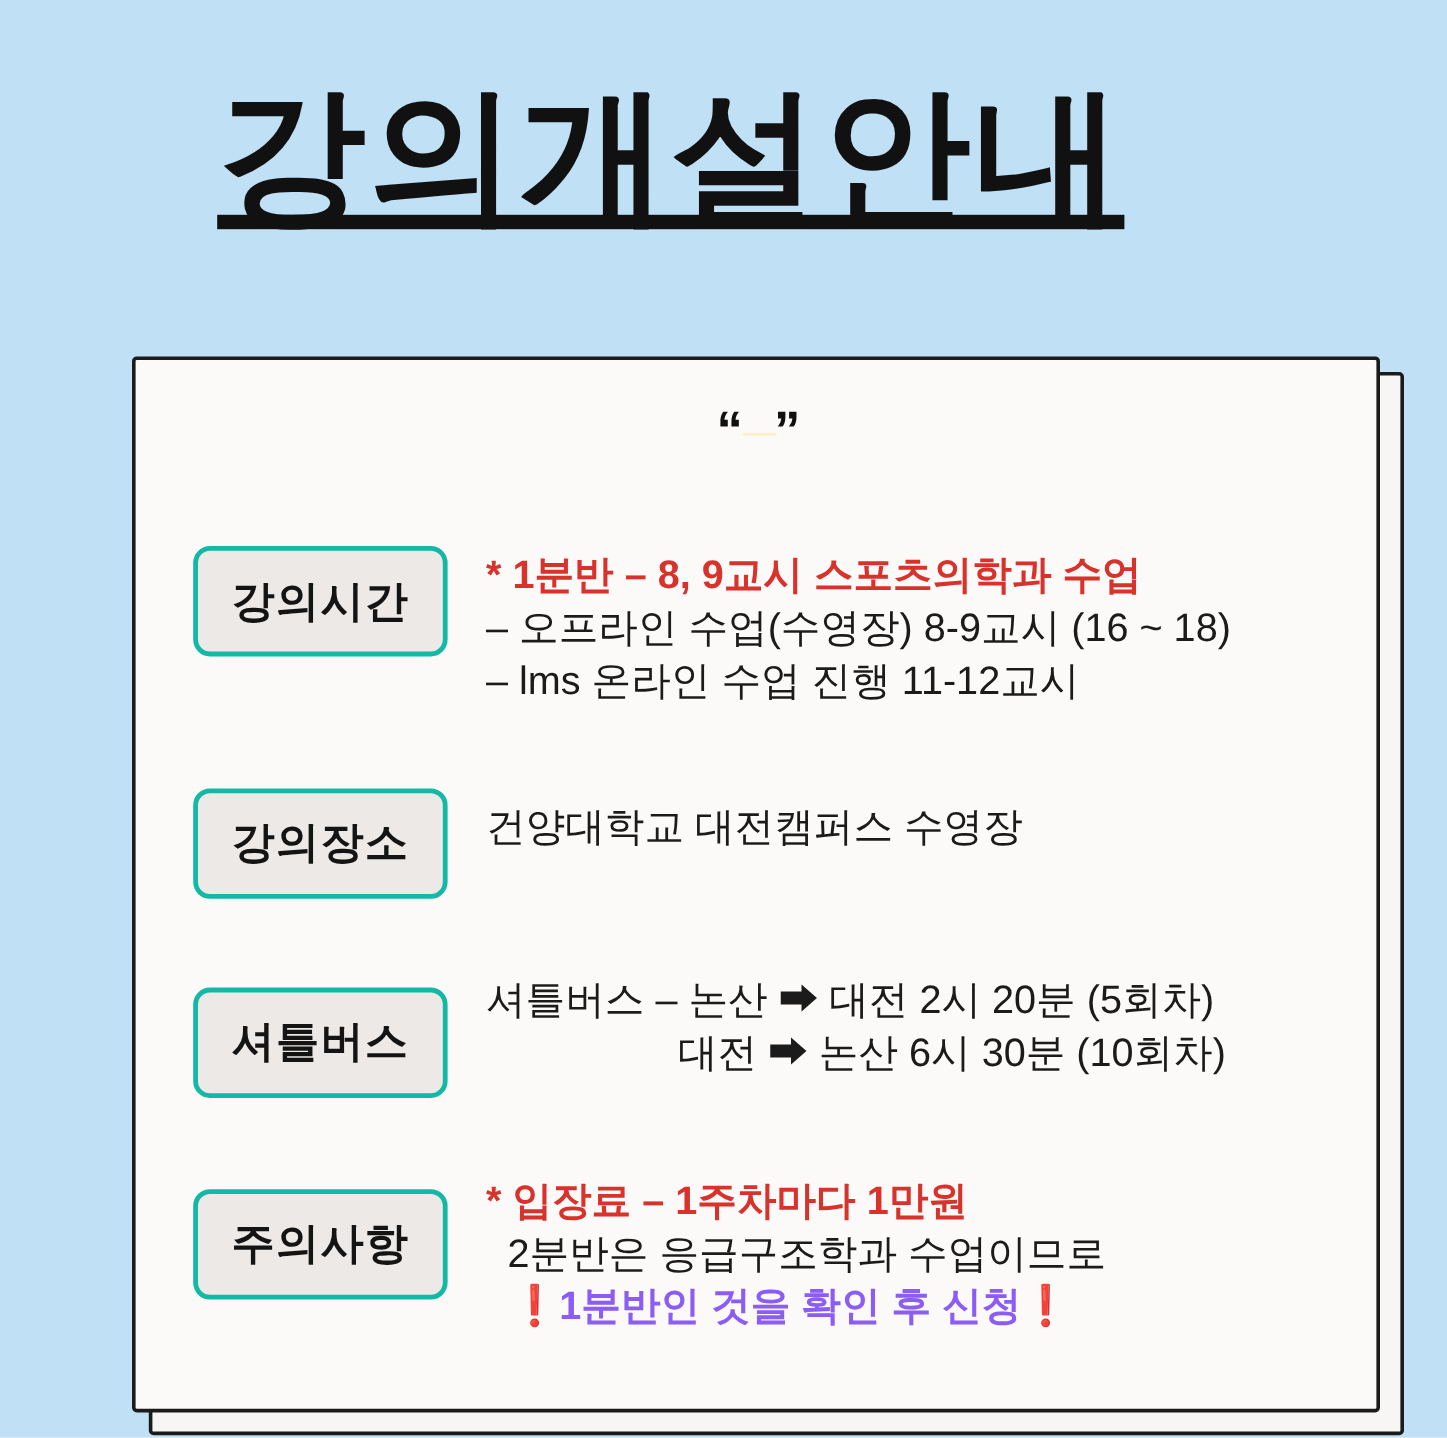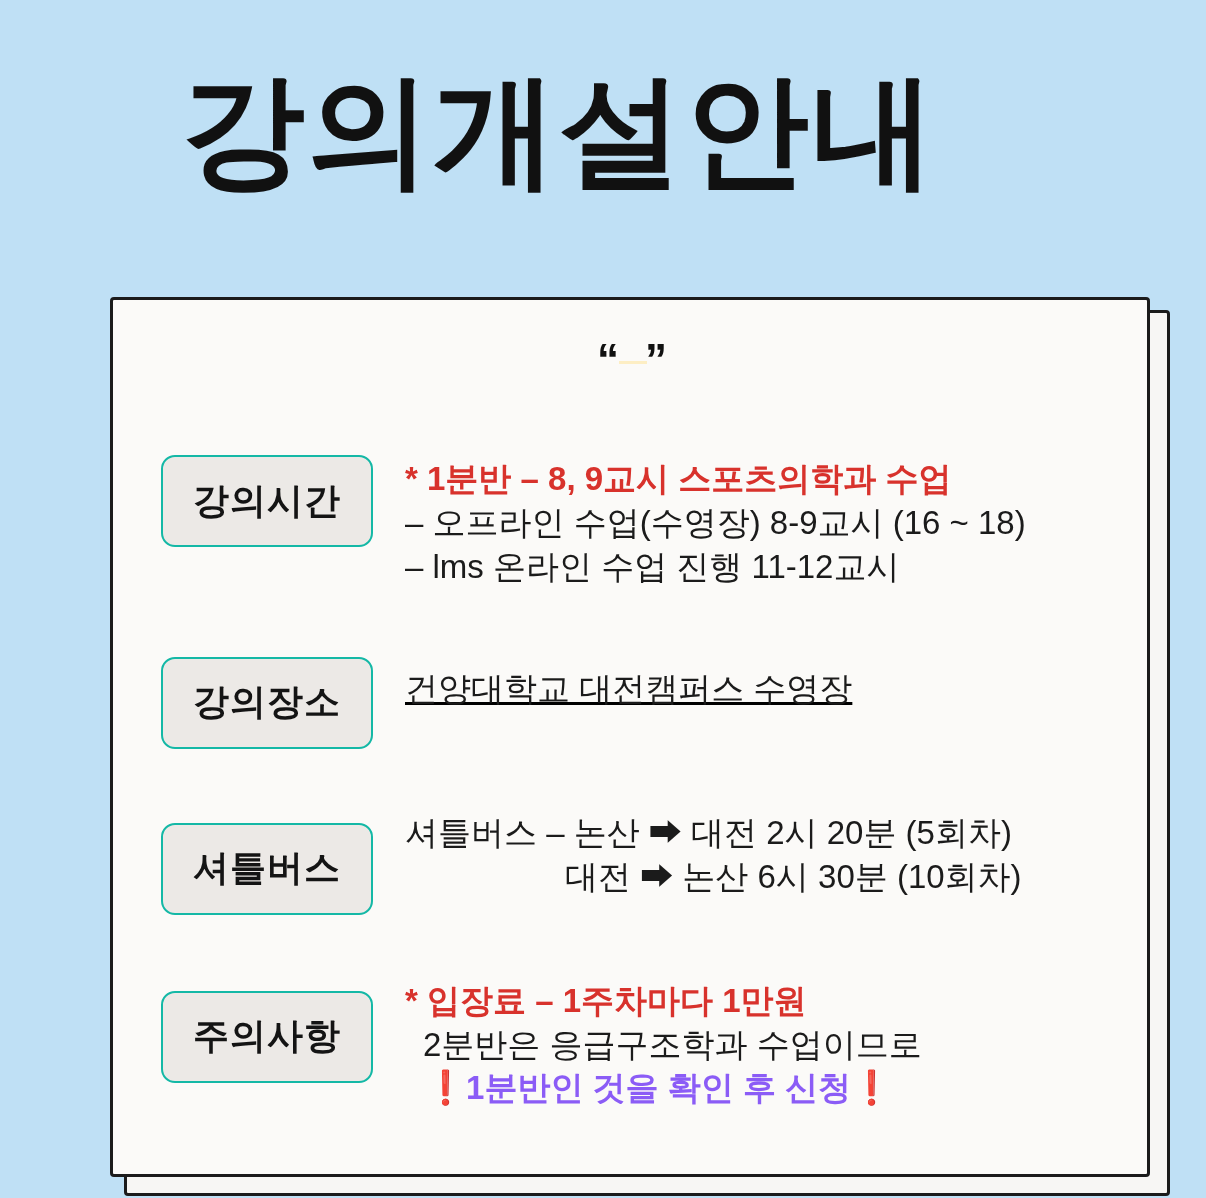--- a/index.html
+++ b/index.html
@@ -27,20 +27,21 @@
     top: 62px;
     left: 0;
     width: 1118px;
     text-align: center;
     font-size: 124px;
     font-weight: 800;
     letter-spacing: 2px;
     color: #111111;
     line-height: 1.1;
     white-space: nowrap;
+    text-decoration: underline;
   }
 
   
   .card-shadow {
     position: absolute;
     left: 124px;
     top: 310px;
     width: 1040px;
     height: 880px;
     background: #f7f6f4;
@@ -101,21 +102,21 @@
     display: flex;
     align-items: flex-start;
     padding-left: 48px;
   }
 
   .tag {
     flex: 0 0 auto;
     width: 212px;
     height: 92px;
     background: #ece9e6;
-    border: 2px solid #14b8a6;
+    border: 4px solid #14b8a6;
     border-radius: 14px;
     box-sizing: border-box;
     display: flex;
     align-items: center;
     justify-content: center;
     font-size: 36px;
     font-weight: 700;
     color: #141414;
     letter-spacing: 1px;
   }
@@ -142,21 +143,21 @@
   }
   .line.center-ish {
     padding-left: 18px;
   }
 
   .row-time   { margin-top: 0px; }
   .row-place  { margin-top: 56px; }
   .row-bus    { margin-top: 62px; }
   .row-note   { margin-top: 64px; }
 
-  .row-place .row-body { padding-top: 22px; text-decoration: underline; }
+  .row-place .row-body { padding-top: 22px; }
   .row-bus .row-body { padding-top: 0px; }
   .row-note .row-body { padding-top: 0px; }
 
   .row-place .tag,
   .row-bus .tag,
   .row-note .tag { margin-top: 12px; }
 
   .note-last {
     color: #8b5cf6;
     font-weight: 700;

